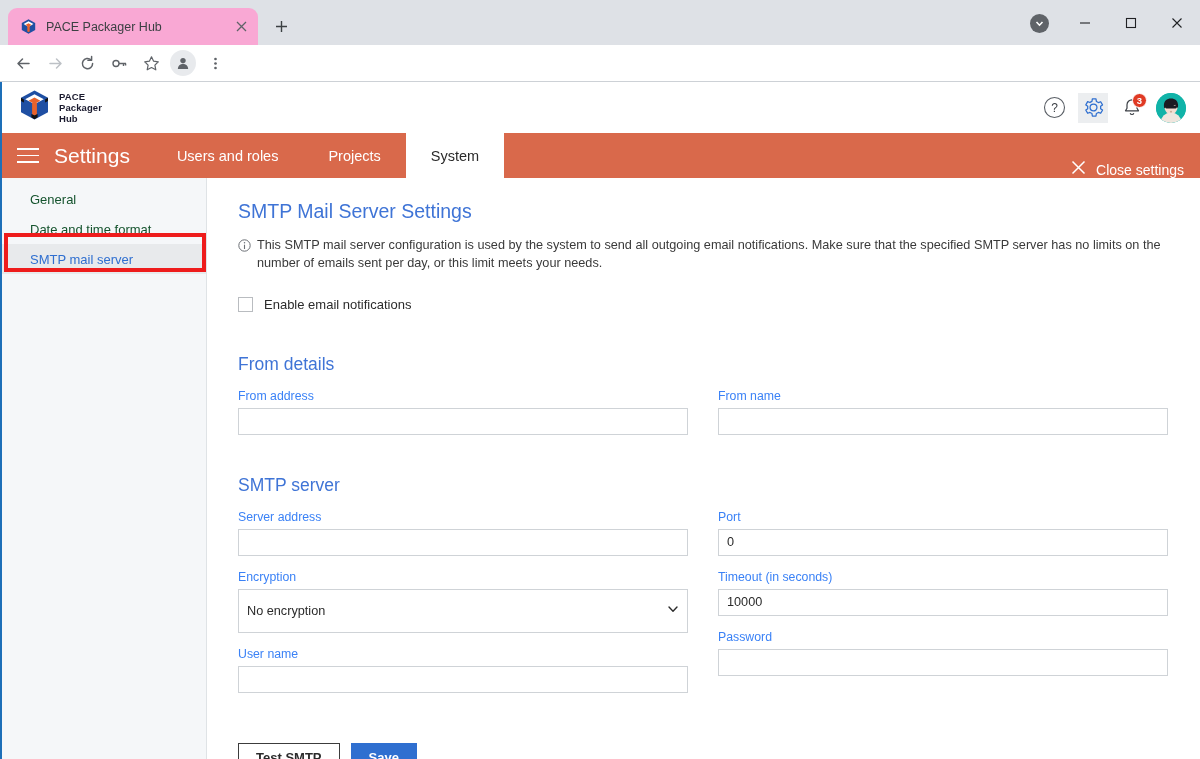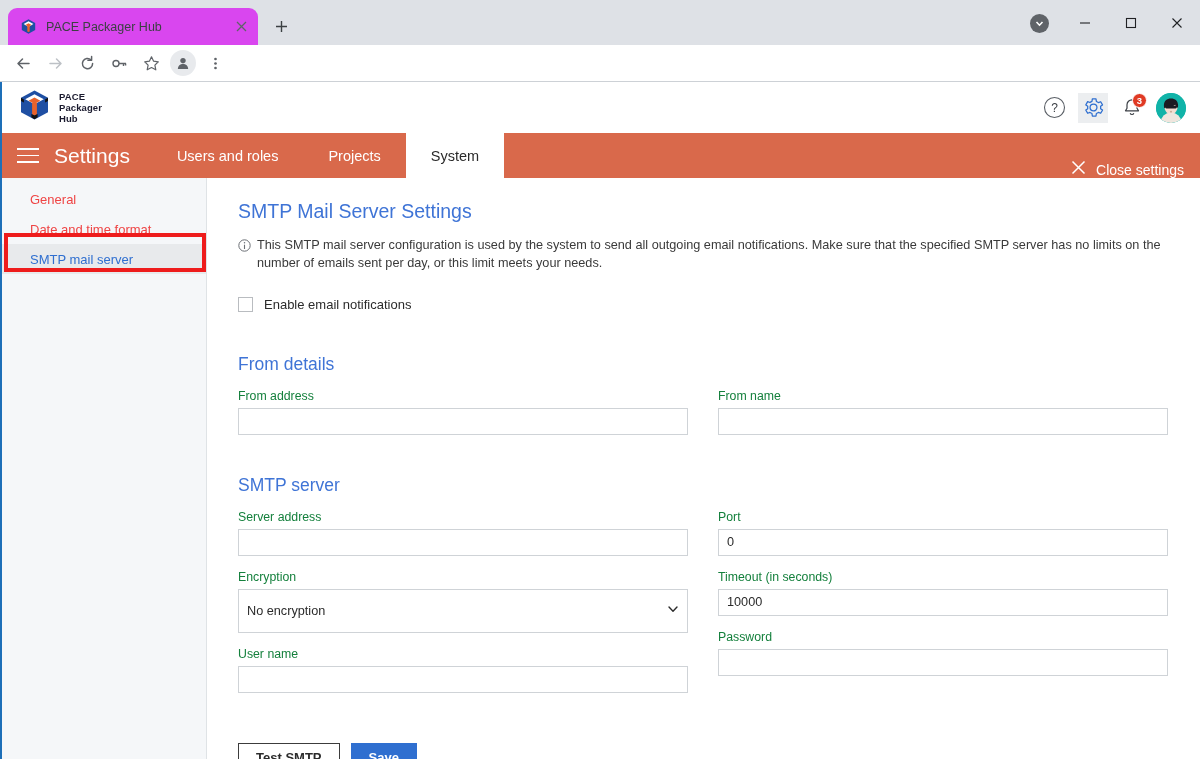--- a/index.html
+++ b/index.html
@@ -10,21 +10,21 @@
   }
 
   
   .browser { width: 1200px; height: 759px; display: flex; flex-direction: column; }
 
   .titlebar {
     height: 45px; background: #dee1e6; display: flex; align-items: flex-end;
     position: relative; flex: 0 0 45px;
   }
   .tab {
-    margin-left: 8px; width: 250px; height: 37px; background: #d946ef;
+    margin-left: 8px; width: 250px; height: 37px; background: #f9a8d4;
     border-radius: 9px 9px 0 0; display: flex; align-items: center;
     padding: 0 8px 0 12px; gap: 9px; position: relative;
   }
   .tab-favicon { width: 17px; height: 17px; flex: 0 0 17px; position: relative; }
   .tab-title {
     font-size: 12.5px; color: #3c4043; flex: 1 1 auto; white-space: nowrap;
     overflow: hidden; text-overflow: ellipsis;
   }
   .tab-close {
     width: 18px; height: 18px; flex: 0 0 18px; display: flex;
@@ -129,21 +129,21 @@
 
   
   .body-row { flex: 1 1 auto; display: flex; min-height: 0; }
 
   .sidebar {
     width: 205px; flex: 0 0 205px; background: #f5f7f9;
     border-right: 1px solid #dfe3e6; padding-top: 6px; position: relative;
   }
   .side-item {
     height: 30px; display: flex; align-items: center; padding-left: 28px;
-    font-size: 13px; color: #ef4444;
+    font-size: 13px; color: #14532d;
   }
   .side-item.active { color: #2f6fd0; background: #e8eaec; }
   .redbox {
     position: absolute; left: 2px; top: 55px; width: 202px; height: 39px;
     border: 4px solid #ee1c1c; pointer-events: none;
   }
 
   .content {
     flex: 1 1 auto; padding: 22px 0 0 31px; overflow: hidden; background: #fff;
   }
@@ -160,21 +160,21 @@
   }
   .cb-label { font-size: 13px; color: #2b2b2b; }
 
   .section-title {
     font-size: 17.5px; color: #3f74d6; font-weight: 400; margin-bottom: 14px;
   }
   .grid { display: flex; gap: 30px; max-width: 930px; }
   .col { flex: 1 1 0; min-width: 0; }
   .field { margin-bottom: 14px; }
   .field label {
-    display: block; font-size: 12.3px; color: #15803d; margin-bottom: 5px;
+    display: block; font-size: 12.3px; color: #3b82f6; margin-bottom: 5px;
   }
   .input {
     width: 100%; height: 27px; border: 1px solid #cfd3d7; background: #fff;
     font-size: 12.7px; color: #2b2b2b; padding: 0 8px; display: flex;
     align-items: center; font-family: "Liberation Sans", sans-serif;
   }
   .select {
     width: 100%; height: 44px; border: 1px solid #cfd3d7; background: #fff;
     font-size: 12.7px; color: #2b2b2b; padding: 0 8px; display: flex;
     align-items: center; justify-content: space-between;

